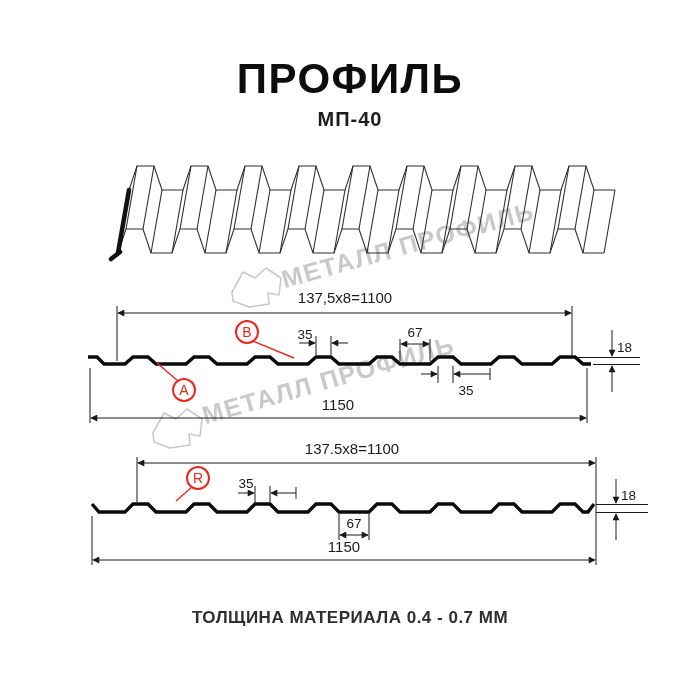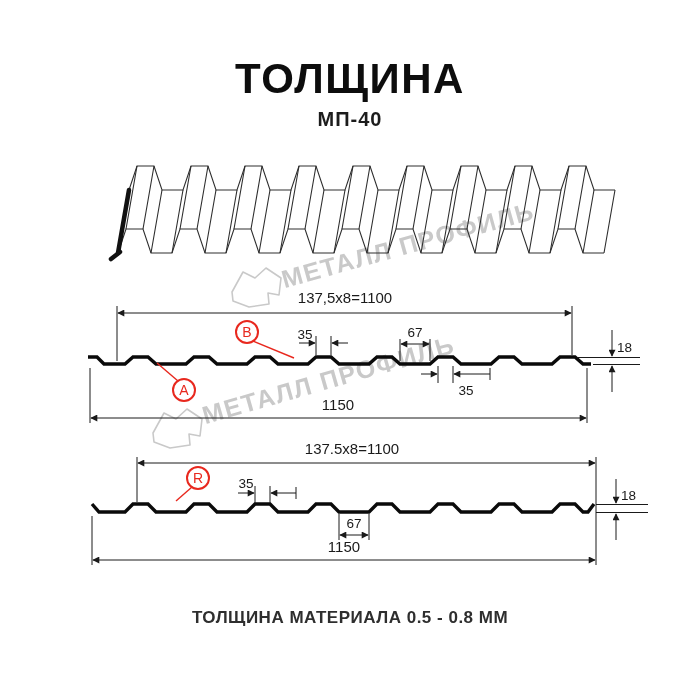--- a/index.html
+++ b/index.html
@@ -28,21 +28,21 @@
   .red-circ{stroke:#e8281e;stroke-width:2;fill:#fff;fill-opacity:0;}
   .red-txt{font-family:"Liberation Sans",sans-serif;font-size:14px;fill:#e8281e;}
   .logo-path{stroke:#c9c9c9;stroke-width:1.6;fill:none;stroke-linejoin:round;}
 </style>
 </head>
 <body>
 
 <div class="page">
 
   <div class="hdr">
-    <div class="title">ТОЛЩИНА</div>
+    <div class="title">ПРОФИЛЬ</div>
     <div class="subtitle">МП-40</div>
   </div>
 
   <svg id="wm1logo" class="wm" width="60" height="44" viewBox="0 0 60 44">
     <path class="logo-path" d="M6,27 L17,7 L29,13 L40,3 L55,13 L53,30 L42,28 L43,39 L23,42 L7,36 Z"></path>
   </svg>
   <div id="wm1t" class="wm-text">МЕТАЛЛ ПРОФИЛЬ</div>
 
   <svg id="wm2logo" class="wm" width="60" height="44" viewBox="0 0 60 44">
     <path class="logo-path" d="M6,27 L17,7 L29,13 L40,3 L55,13 L53,30 L42,28 L43,39 L23,42 L7,36 Z"></path>
@@ -160,15 +160,15 @@
       </g>
 
       <g>
         <line class="red-line" x1="192" y1="487" x2="176" y2="501"></line>
         <circle class="red-circ" cx="198" cy="478" r="11"></circle>
         <text class="red-txt" x="198" y="483" text-anchor="middle">R</text>
       </g>
     </g>
   </svg>
 
-  <div class="footer">ТОЛЩИНА МАТЕРИАЛА 0.5 - 0.8 ММ</div>
+  <div class="footer">ТОЛЩИНА МАТЕРИАЛА 0.4 - 0.7 ММ</div>
 
 </div>
 
 </body></html>

